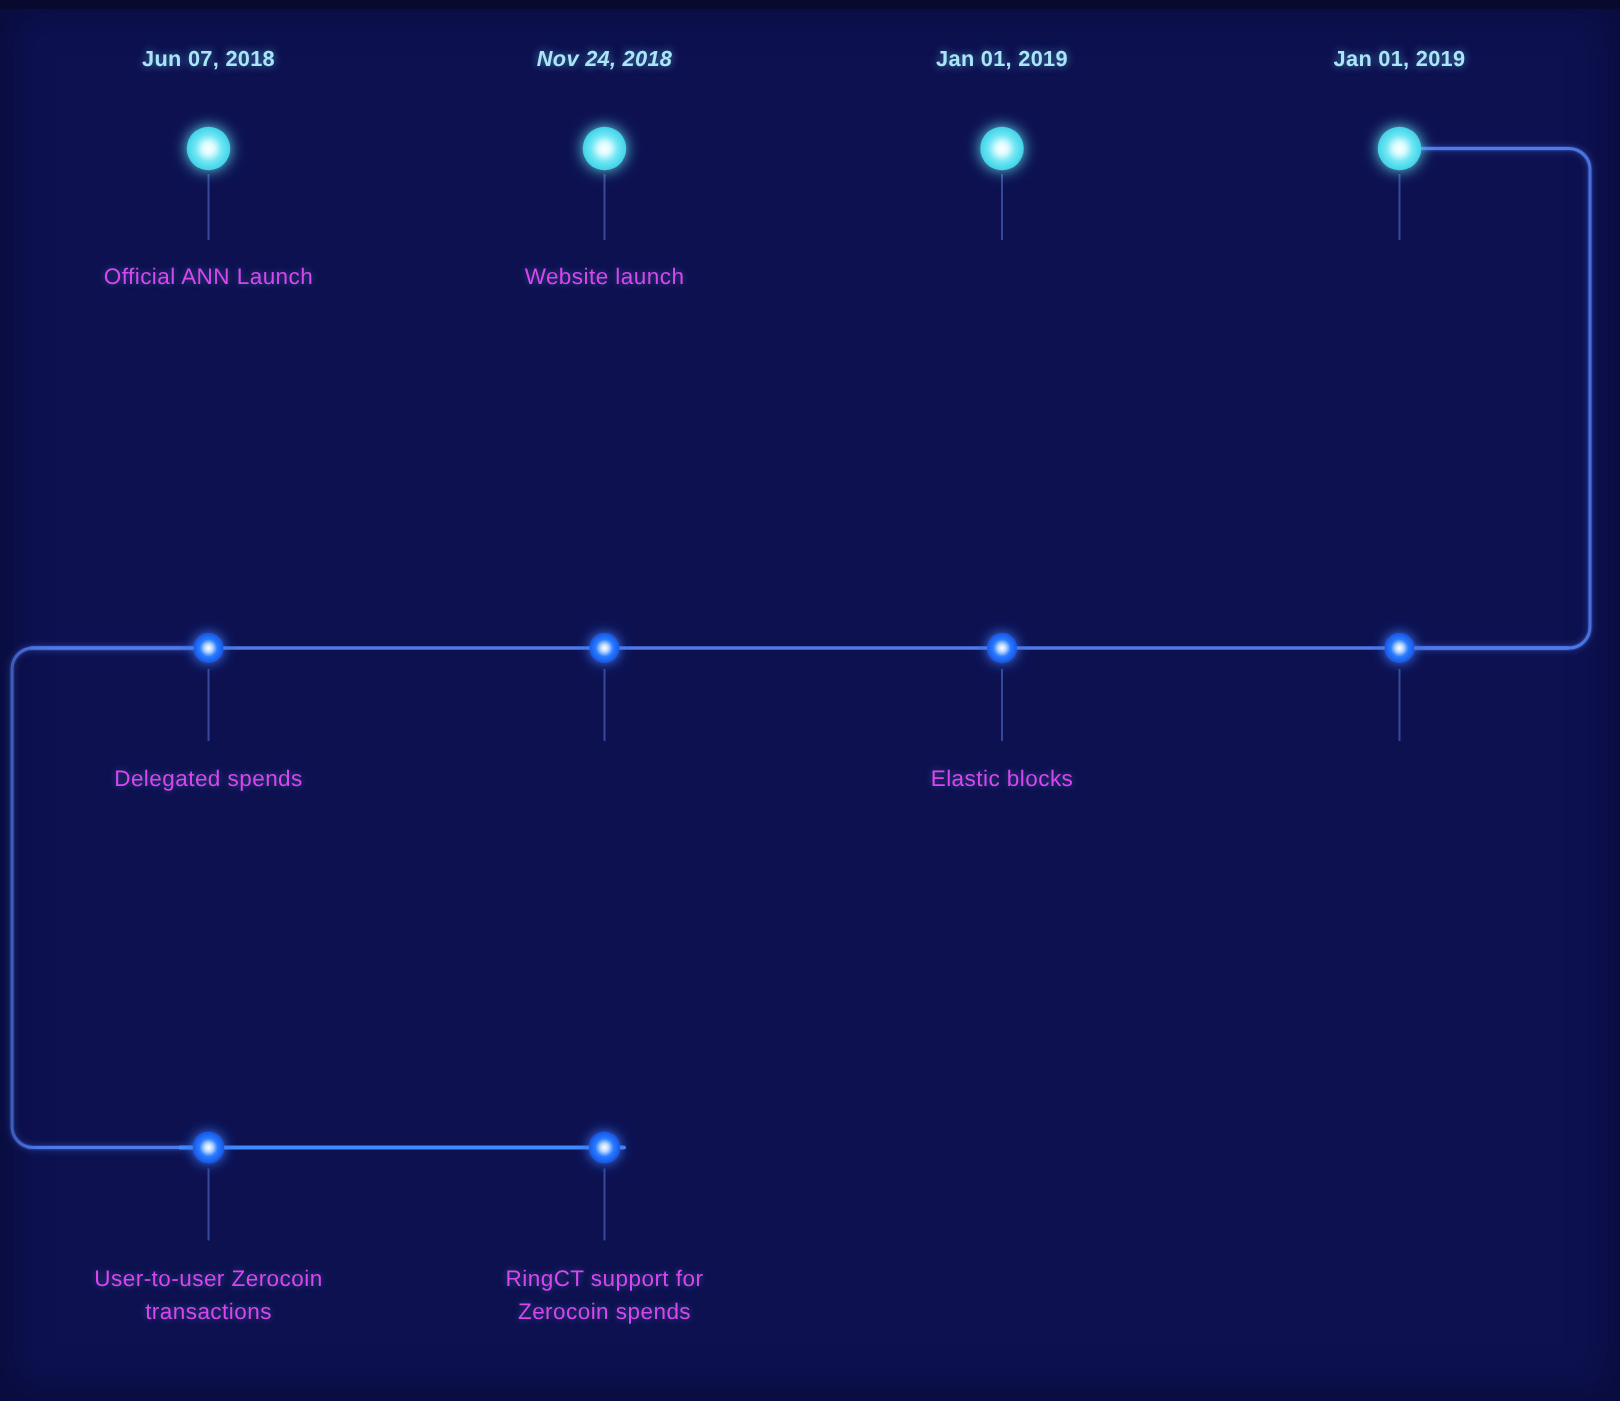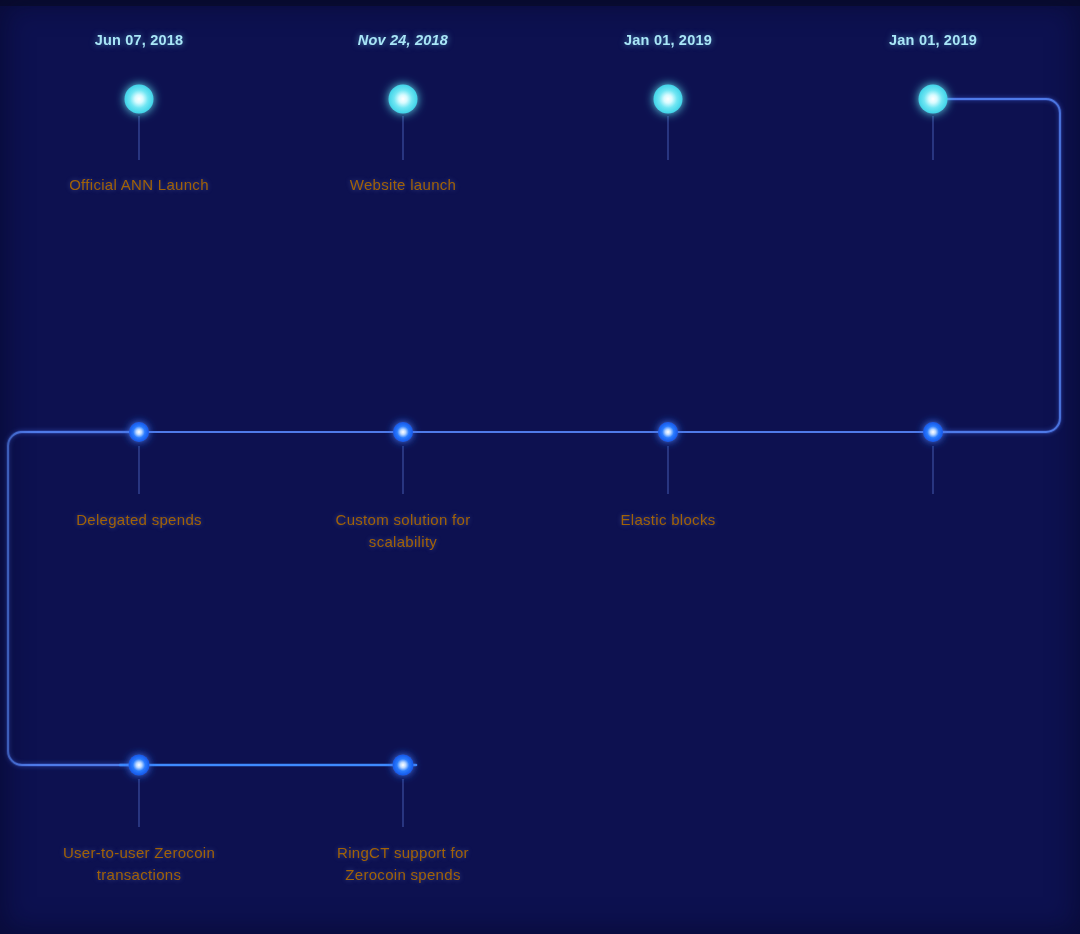--- a/index.html
+++ b/index.html
@@ -44,21 +44,21 @@
     font-size: 14.5px;
     font-weight: bold;
     letter-spacing: 0.2px;
     text-shadow: 0 0 6px rgba(120,225,255,0.55);
     white-space: nowrap;
     transform: translateX(-50%);
   }
   .node-label {
     position: absolute;
     text-align: center;
-    color: #a16207;
+    color: #d946ef;
     font-size: 15px;
     line-height: 22px;
     letter-spacing: 0.3px;
     text-shadow: 0 0 5px rgba(150,175,255,0.35);
     transform: translateX(-50%);
     width: 230px;
   }
 </style>
 </head>
 <body>
@@ -171,20 +171,19 @@
 
   <div class="date-label" style="left:139px; top:32px;">Jun 07, 2018</div>
   <div class="date-label" style="left:403px; top:32px;font-style:italic;">Nov 24, 2018</div>
   <div class="date-label" style="left:668px; top:32px;">Jan 01, 2019</div>
   <div class="date-label" style="left:933px; top:32px;">Jan 01, 2019</div>
 
   <div class="node-label" style="left:139px; top:174px;">Official ANN Launch</div>
   <div class="node-label" style="left:403px; top:174px;">Website launch</div>
 
   <div class="node-label" style="left:139px; top:509px;">Delegated spends</div>
-  <div class="node-label" style="left:403px; top:509px;">Custom solution for<br>scalability</div>
   <div class="node-label" style="left:668px; top:509px;">Elastic blocks</div>
 
   <div class="node-label" style="left:139px; top:842px;">User-to-user Zerocoin<br>transactions</div>
   <div class="node-label" style="left:403px; top:842px;">RingCT support for<br>Zerocoin spends</div>
 
   <div class="edge-vignette"></div>
 </div>
 
 </body></html>

